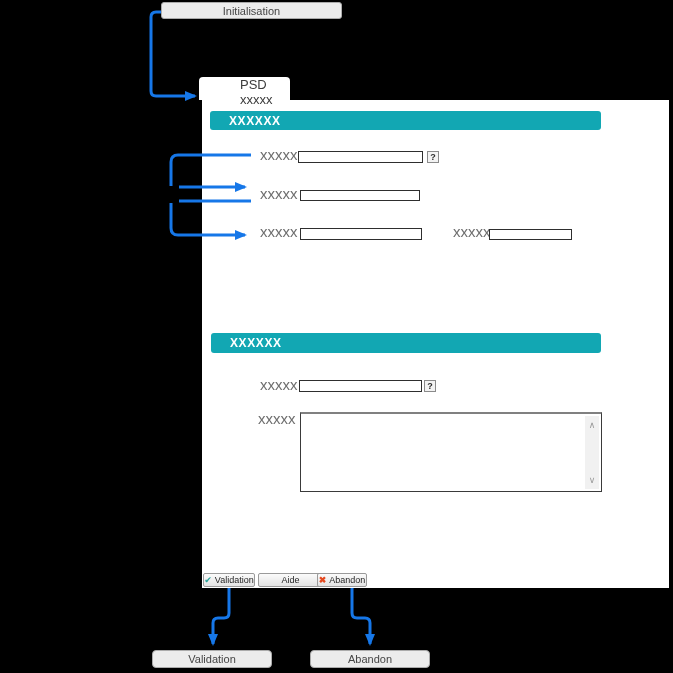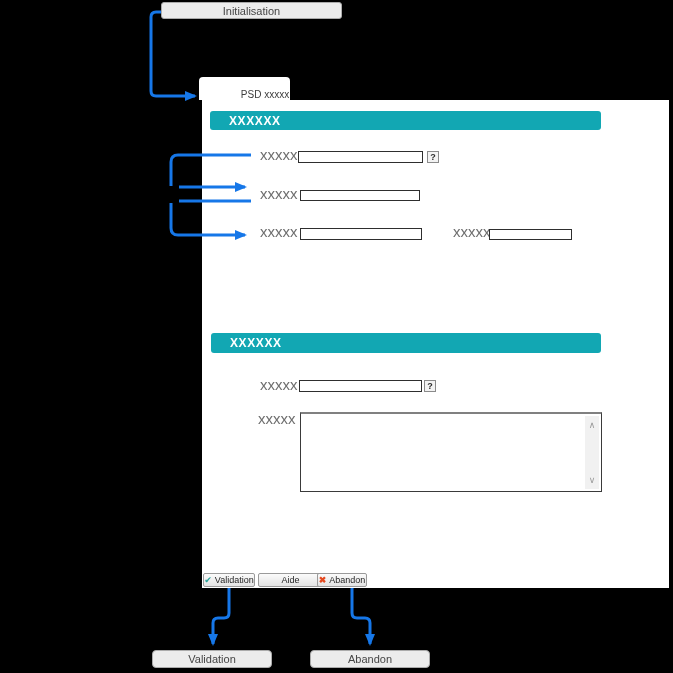--- a/index.html
+++ b/index.html
@@ -5,22 +5,22 @@
   html,body{margin:0;padding:0;background:#000;}
   .stage{position:relative;width:673px;height:673px;background:#000;overflow:hidden;
          font-family:"Liberation Sans",sans-serif;}
   .abs{position:absolute;box-sizing:border-box;}
 
   
   .node{background:#ececec;border:1px solid #ababab;border-radius:3px;
         color:#454545;font-size:11px;display:flex;align-items:center;justify-content:center;}
 
   
-  .tab{background:#fff;border-radius:4px 4px 0 0;color:#3c3c3c;font-size:10px;
-       display:flex;align-items:flex-end;justify-content:center;z-index:3;padding-left:41px;}
+  .tab{background:#fff;border-radius:4px 4px 0 0;color:#3c3c3c;font-size:13px;
+       display:flex;align-items:flex-start;justify-content:center;z-index:3;padding-left:41px;}
   .panel{background:#ffffff;z-index:1;}
 
   .bar{background:#12a7b3;border-radius:3px;color:#fff;font-size:12px;font-weight:bold;
        letter-spacing:.6px;display:flex;align-items:center;padding-left:19px;}
 
   .flabel{color:#6f6f6f;font-size:15px;text-align:right;line-height:12px;}
   .field{background:#fff;border:1px solid #2e2e2e;}
   .helpbtn{background:#f3f3f3;border:1px solid #8a8a8a;color:#2b2b2b;font-size:9px;
            font-weight:bold;display:flex;align-items:center;justify-content:center;}
 

